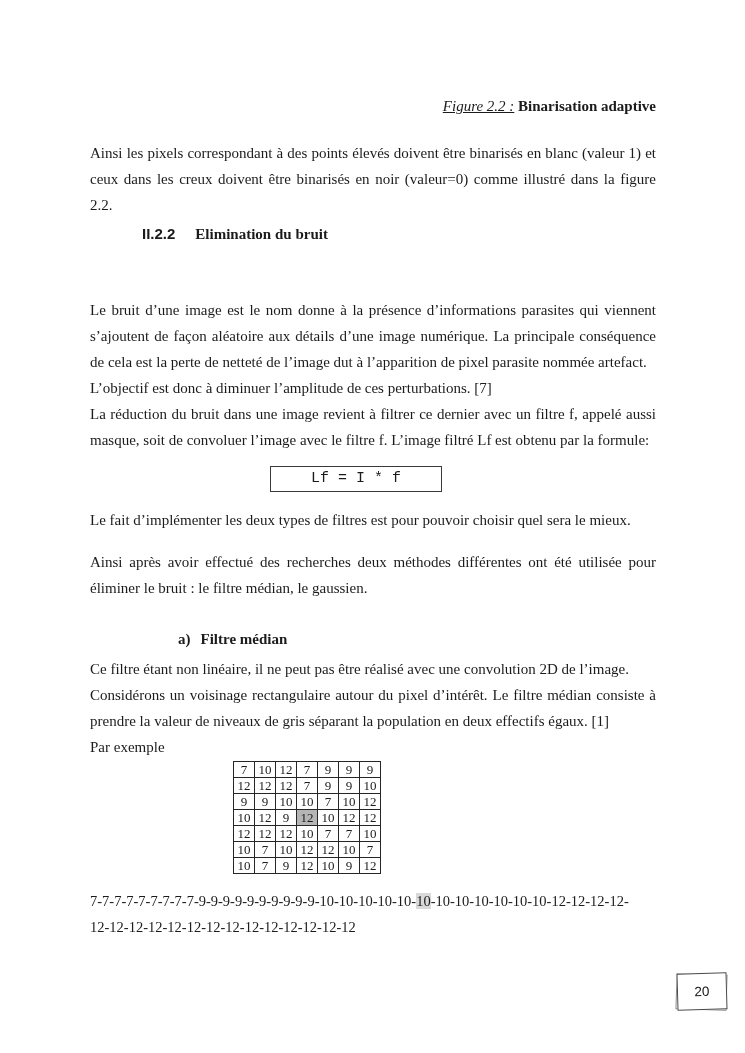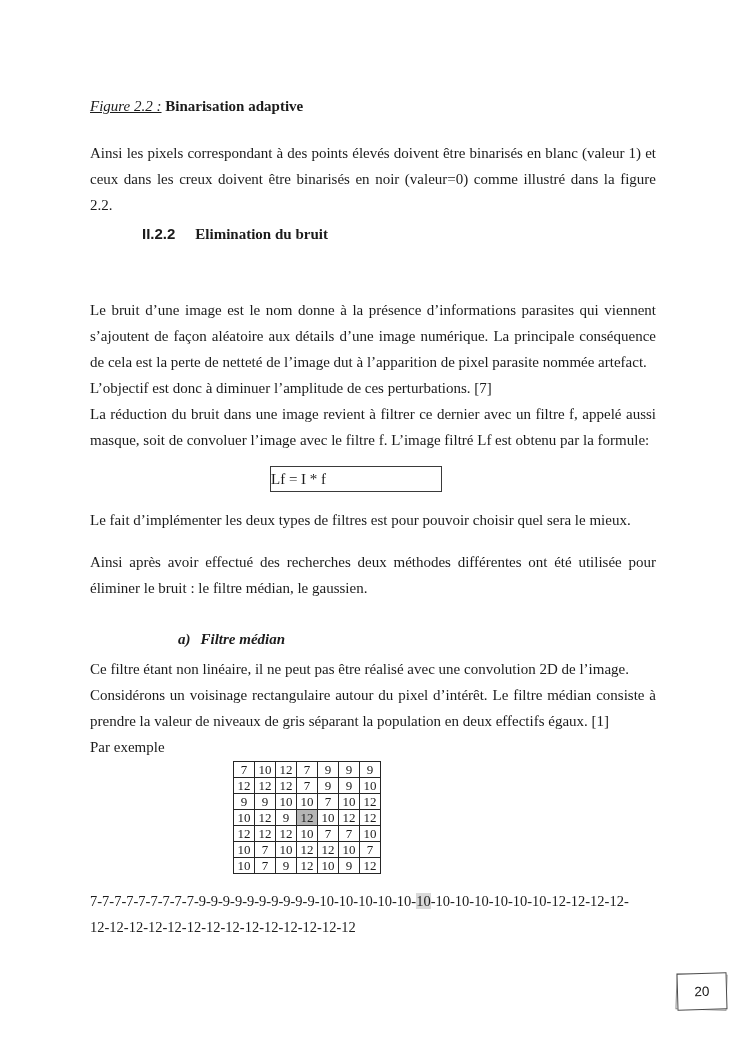--- a/index.html
+++ b/index.html
@@ -3,41 +3,41 @@
 <meta charset="utf-8">
 <style>
   html,body { margin:0; padding:0; background:#e8e8e8; }
   .page {
     position:relative; width:745px; height:1053px; margin:0 auto;
     background:#ffffff; overflow:hidden; color:#1b1b1b;
     font-family:"Liberation Serif", serif; font-size:15px;
   }
   .content { position:absolute; left:90px; top:93px; width:566px; }
 
-  .caption { text-align:left; line-height:26px; margin-bottom:21px; white-space:nowrap; }
+  .caption { text-align:right; line-height:26px; margin-bottom:21px; white-space:nowrap; }
   .cap-label { font-style:italic; text-decoration:underline; }
   .cap-title { font-weight:bold; }
 
   p.body { margin:0; text-align:justify; line-height:26px; }
 
   .h2 { margin-top:2px; line-height:27px; }
   .h2 .num { font-family:"Liberation Sans", sans-serif; font-weight:bold; margin-left:52px; }
   .h2 .ttl { font-weight:bold; margin-left:20px; }
 
   .gap-before-noise { margin-top:49px !important; }
 
   .formula-box {
     margin-top:13px; margin-left:180px; width:170px;
-    border:1px solid #3a3a3a; line-height:24px; height:24px;
+    border:1px solid #3a3a3a; text-align:center; line-height:24px; height:24px;font-family:Liberation Mono, monospace;
   }
 
   .mt16 { margin-top:16px !important; }
   .mt15 { margin-top:15px !important; }
 
-  .h3 { margin-top:25px; line-height:26px; font-weight:bold;font-style:italic; }
+  .h3 { margin-top:25px; line-height:26px; font-weight:bold; }
   .h3 .lbl { margin-left:88px; margin-right:10px; }
 
   .mt4 { margin-top:4px !important; }
 
   table.matrix { border-collapse:collapse; margin:1px 0 0 143px; }
   table.matrix td {
     width:20px; height:15px; border:1px solid #262626;
     text-align:center; vertical-align:middle;
     font-size:13px; line-height:14px; padding:0;
   }

